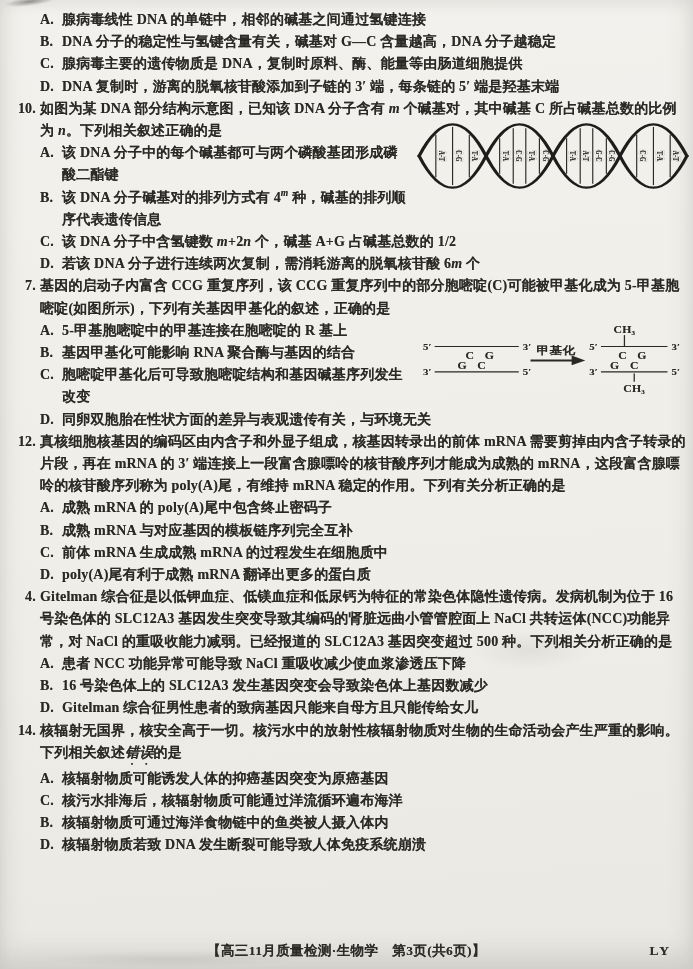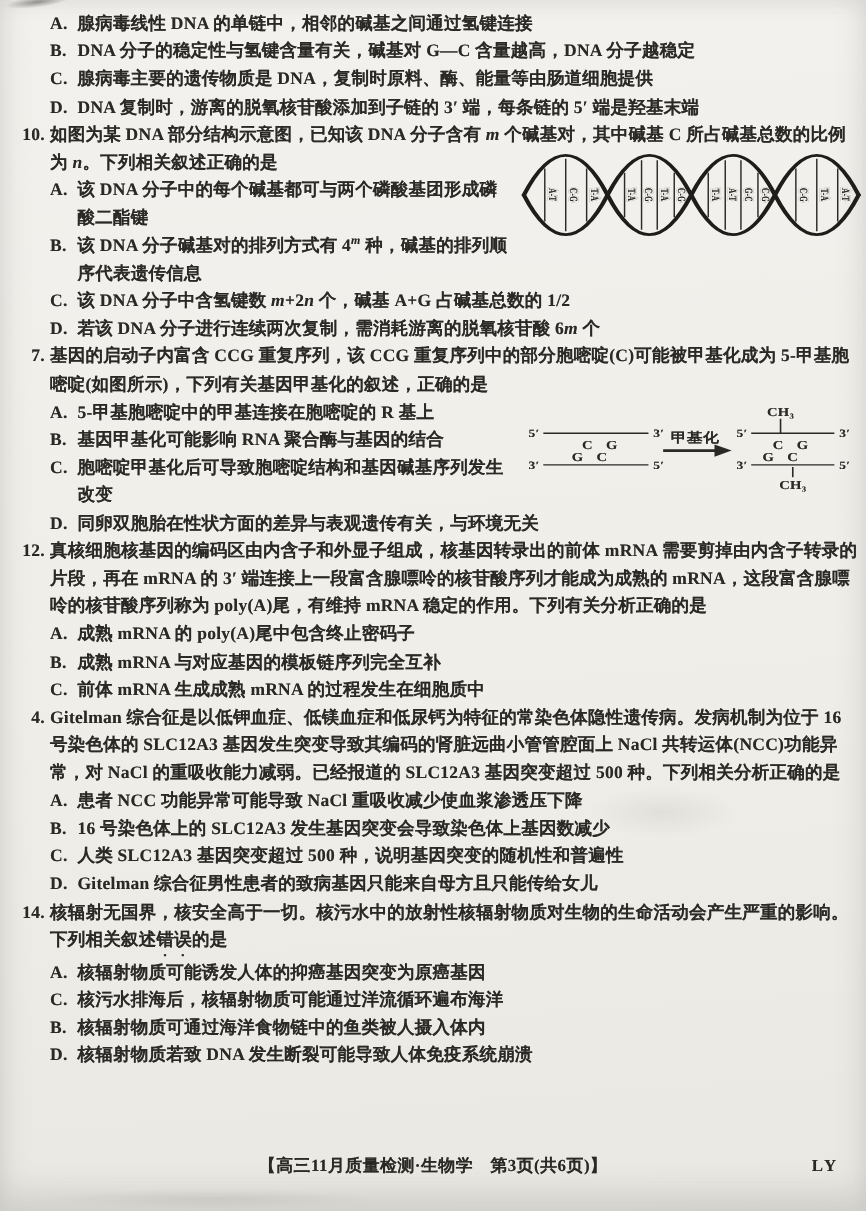--- a/index.html
+++ b/index.html
@@ -32,42 +32,42 @@
   .stem{padding-left:40px;text-indent:-40px;}
   .qnum{display:inline-block;width:40px;box-sizing:border-box;
     text-align:right;padding-right:4px;text-indent:0;}
   .opt{padding-left:62px;text-indent:-62px;}
   .optlabel{display:inline-block;width:62px;box-sizing:border-box;
     text-align:left;padding-left:40px;text-indent:0;}
   i{font-style:italic;font-family:"Liberation Serif","DejaVu Serif",serif;}
   sup{font-size:0.68em;line-height:0;}
   .emph{
     -webkit-text-emphasis:filled dot;text-emphasis:filled dot;
-    -webkit-text-emphasis-position:under;text-emphasis-position:under right;
+    -webkit-text-emphasis-position:under;text-emphasis-position:under right;font-style:italic;
   }
 
   .fig{float:right;position:relative;}
   #fig-helix{width:272px;height:74px;margin:-23px 0 0 8px;}
   #fig-helix svg{display:block;width:272px;height:74px;}
   #fig-methylation{width:270px;height:72px;margin:2px 0 0 8px;}
   #fig-methylation svg{display:block;width:270px;height:72px;}
   .fig svg text{font-family:"Liberation Serif","DejaVu Serif",serif;fill:#2b2926;}
   .fig svg .strand{fill:none;stroke:#1f1d1b;stroke-width:3.4;stroke-linecap:round;}
   .fig svg .rung{stroke:#2b2926;stroke-width:1.1;}
   .fig svg .pairtxt{font-size:8.5px;font-weight:700;letter-spacing:0.5px;
     paint-order:stroke;stroke:#efeee9;stroke-width:2.4px;}
   .fig svg .dline{stroke:#2b2926;stroke-width:1.4;}
   .fig svg .tick{stroke:#2b2926;stroke-width:1.3;}
   .fig svg .pr{font-size:11px;}
   .fig svg .bl{font-size:12px;font-weight:700;}
   .fig svg .cn{font-size:13px;font-weight:700;}
   .fig svg .arrowline{stroke:#2b2926;stroke-width:2.6;}
   .fig svg .arrowhead{fill:#2b2926;}
 
-  .footer{position:absolute;left:0;right:0;bottom:25px;text-align:center;
+  .footer{position:absolute;left:0;right:0;bottom:7px;text-align:center;
     font-size:13.5px;letter-spacing:0.4px;}
   .footer .lyr{position:absolute;right:22px;top:0;letter-spacing:2px;}
 </style>
 </head>
 <body>
 
 <div class="page">
   <div class="smudge s1"></div>
   <div class="smudge s2"></div>
   <div class="smudge s3"></div>
@@ -167,26 +167,26 @@
         <div class="opt"><span class="optlabel">A.</span>5-甲基胞嘧啶中的甲基连接在胞嘧啶的 R 基上</div>
         <div class="opt"><span class="optlabel">B.</span>基因甲基化可能影响 RNA 聚合酶与基因的结合</div>
         <div class="opt"><span class="optlabel">C.</span>胞嘧啶甲基化后可导致胞嘧啶结构和基因碱基序列发生改变</div>
         <div class="opt"><span class="optlabel">D.</span>同卵双胞胎在性状方面的差异与表观遗传有关，与环境无关</div>
       </div>
       <div class="q">
         <div class="stem"><span class="qnum">12.</span>真核细胞核基因的编码区由内含子和外显子组成，核基因转录出的前体 mRNA 需要剪掉由内含子转录的片段，再在 mRNA 的 3′ 端连接上一段富含腺嘌呤的核苷酸序列才能成为成熟的 mRNA，这段富含腺嘌呤的核苷酸序列称为 poly(A)尾，有维持 mRNA 稳定的作用。下列有关分析正确的是</div>
         <div class="opt"><span class="optlabel">A.</span>成熟 mRNA 的 poly(A)尾中包含终止密码子</div>
         <div class="opt"><span class="optlabel">B.</span>成熟 mRNA 与对应基因的模板链序列完全互补</div>
         <div class="opt"><span class="optlabel">C.</span>前体 mRNA 生成成熟 mRNA 的过程发生在细胞质中</div>
+        <div class="opt"><span class="optlabel">D.</span>poly(A)尾有利于成熟 mRNA 翻译出更多的蛋白质</div>
       </div>
       <div class="q">
         <div class="stem"><span class="qnum">4.</span>Gitelman 综合征是以低钾血症、低镁血症和低尿钙为特征的常染色体隐性遗传病。发病机制为位于 16 号染色体的 SLC12A3 基因发生突变导致其编码的肾脏远曲小管管腔面上 NaCl 共转运体(NCC)功能异常，对 NaCl 的重吸收能力减弱。已经报道的 SLC12A3 基因突变超过 500 种。下列相关分析正确的是</div>
         <div class="opt"><span class="optlabel">A.</span>患者 NCC 功能异常可能导致 NaCl 重吸收减少使血浆渗透压下降</div>
         <div class="opt"><span class="optlabel">B.</span>16 号染色体上的 SLC12A3 发生基因突变会导致染色体上基因数减少</div>
-        <div class="opt"><span class="optlabel">C.</span>人类 SLC12A3 基因突变超过 500 种，说明基因突变的随机性和普遍性</div>
         <div class="opt"><span class="optlabel">D.</span>Gitelman 综合征男性患者的致病基因只能来自母方且只能传给女儿</div>
       </div>
       <div class="q">
         <div class="stem"><span class="qnum">14.</span>核辐射无国界，核安全高于一切。核污水中的放射性核辐射物质对生物的生命活动会产生严重的影响。下列相关叙述<span class="emph">错误</span>的是</div>
         <div class="opt"><span class="optlabel">A.</span>核辐射物质可能诱发人体的抑癌基因突变为原癌基因</div>
         <div class="opt"><span class="optlabel">C.</span>核污水排海后，核辐射物质可能通过洋流循环遍布海洋</div>
         <div class="opt"><span class="optlabel">B.</span>核辐射物质可通过海洋食物链中的鱼类被人摄入体内</div>
         <div class="opt"><span class="optlabel">D.</span>核辐射物质若致 DNA 发生断裂可能导致人体免疫系统崩溃</div>
       </div>
     </div>

